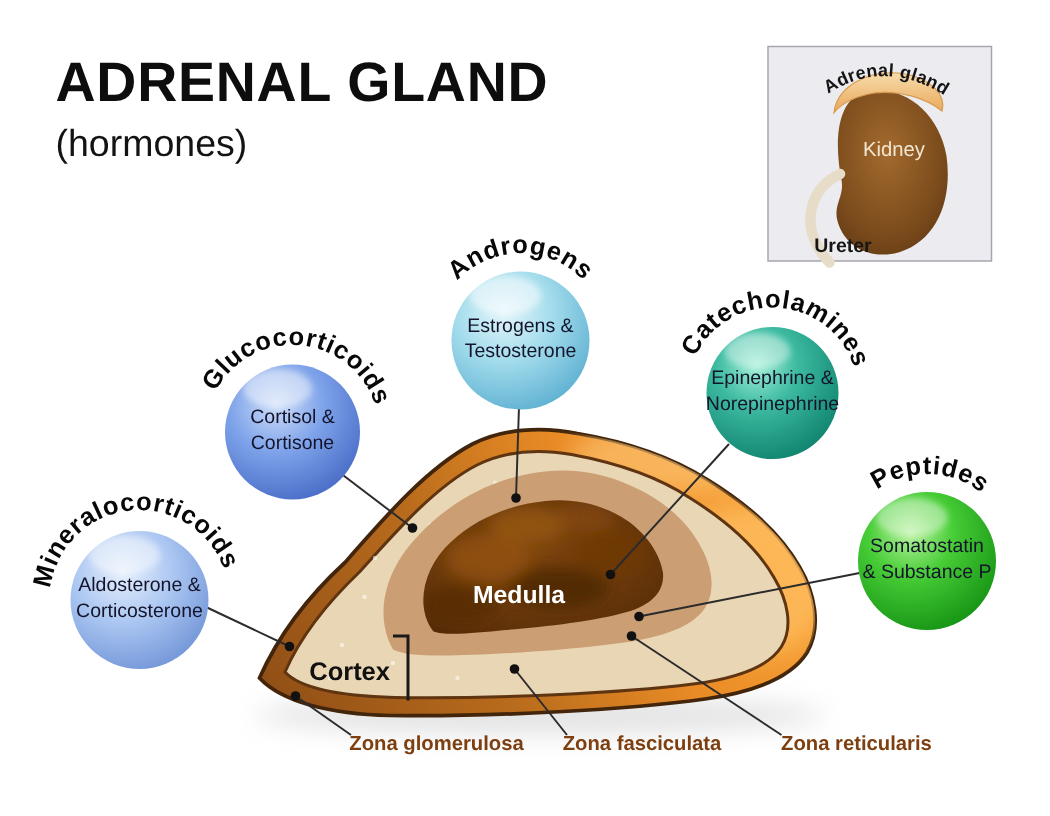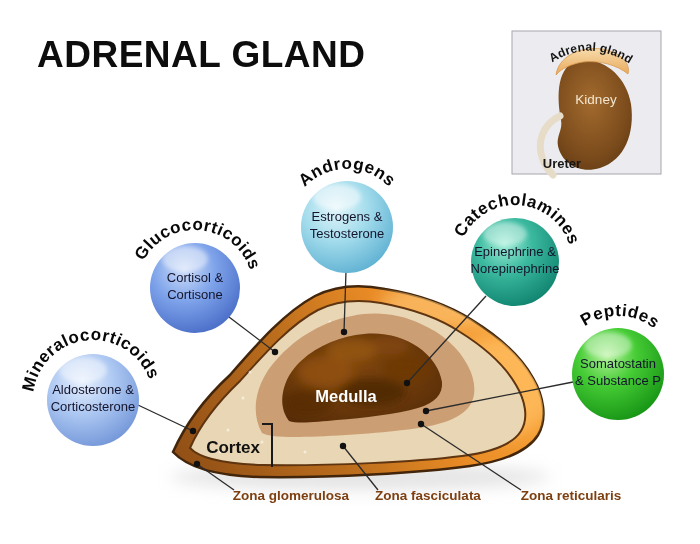--- a/index.html
+++ b/index.html
@@ -19,20 +19,21 @@
   .ureter-label{font-size:13px;font-weight:600;fill:#161616;}
   .leader{stroke:#2b2b2b;stroke-width:1.3;fill:none;}
 </style>
 </head>
 <body>
 
 <div class="canvas">
 
   <div class="titleblock">
     <h1>ADRENAL GLAND</h1>
+    <div class="subtitle">(hormones)</div>
   </div>
 
   <svg width="700" height="544" viewBox="0 0 700 544" xmlns="http://www.w3.org/2000/svg" xmlns:xlink="http://www.w3.org/1999/xlink">
     <defs>
       <filter id="f2" x="-40%" y="-40%" width="180%" height="180%">
           <feGaussianBlur stdDeviation="2"></feGaussianBlur>
         </filter>
       <filter id="f5" x="-40%" y="-40%" width="180%" height="180%">
           <feGaussianBlur stdDeviation="5"></feGaussianBlur>
         </filter>

